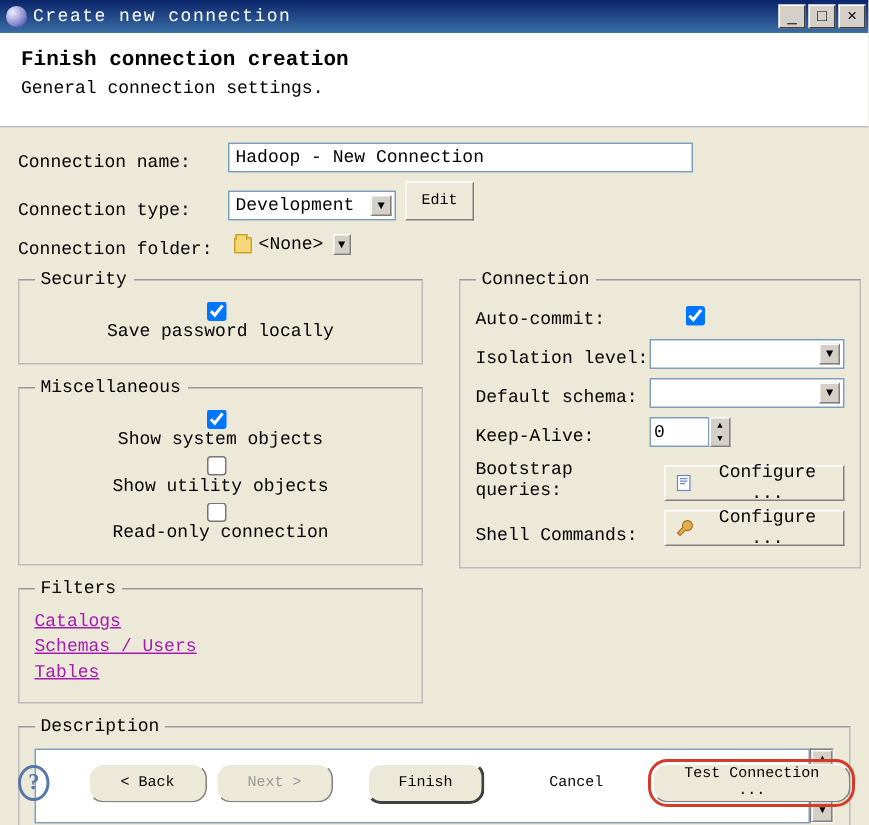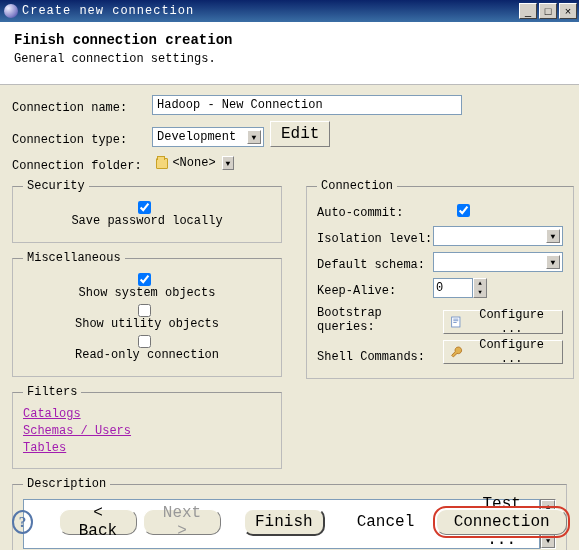--- a/index.html
+++ b/index.html
@@ -10,21 +10,21 @@
 .winbtn { width: 18px; height: 16px; background: #d4d0c8; border: 1px solid #fff; border-right-color:#404040; border-bottom-color:#404040; margin-left: 2px; display:flex; align-items:center; justify-content:center; font-family: Arial; font-size:11px; color:#000; }
 .header { background:#fff; padding: 10px 14px 18px; border-bottom:1px solid #bbb; }
 .header h1 { margin:0 0 4px; font-size:14px; font-weight:bold; font-family:"Courier New",monospace; }
 .header p { margin:0; }
 .body { padding: 10px 12px 0; }
 .row { display:flex; align-items:flex-end; margin-bottom:6px; }
 .lbl { width: 140px; }
 .txt { height: 20px; border:1px solid #7f9db9; background:#fff; padding:0 4px; font-family:inherit; font-size:12px; }
 .combo { height:20px; border:1px solid #7f9db9; background:#fff; display:flex; align-items:center; padding:0 2px 0 4px; }
 .combo .arrow { width:14px; height:14px; background:#d4d0c8; border:1px solid #fff; border-right-color:#808080; border-bottom-color:#808080; margin-left:auto; display:flex; align-items:center; justify-content:center; font-size:8px; }
-.btn { height:22px; padding:12px 10px; background:#ece9d8; border:1px solid #fff; border-right-color:#808080; border-bottom-color:#808080; font-family:inherit; font-size:16px; cursor:pointer; display:inline-flex; align-items:center; justify-content:center; }
+.btn { height:22px; padding:12px 10px; background:#ece9d8; border:1px solid #fff; border-right-color:#808080; border-bottom-color:#808080; font-family:inherit; font-size:10px; cursor:pointer; display:inline-flex; align-items:center; justify-content:center; }
 .btn.disabled { color:#999; }
 .cols { display:flex; gap:24px; margin-top:6px; }
 .col { flex:1; }
 fieldset { border:1px solid #bbb; border-top-color:#999; margin:0 0 8px; padding:8px 10px 10px; }
 legend { padding:0 4px; }
 .chkrow { display:flex; align-items:center; margin-bottom:4px;flex-direction:column; }
 .chkrow input { margin:0 6px 0 0; }
 .link { color:#a21caf; text-decoration:underline; cursor:pointer; display:block; margin-bottom:3px; }
 .cfgbtn { width:120px; height:24px; background:#ece9d8; border:1px solid #fff; border-right-color:#808080; border-bottom-color:#808080; display:inline-flex; align-items:center; justify-content:center; gap:4px; font-family:inherit; font-size:12px; }
 .ci { width:14px; height:14px; display:inline-block; }

